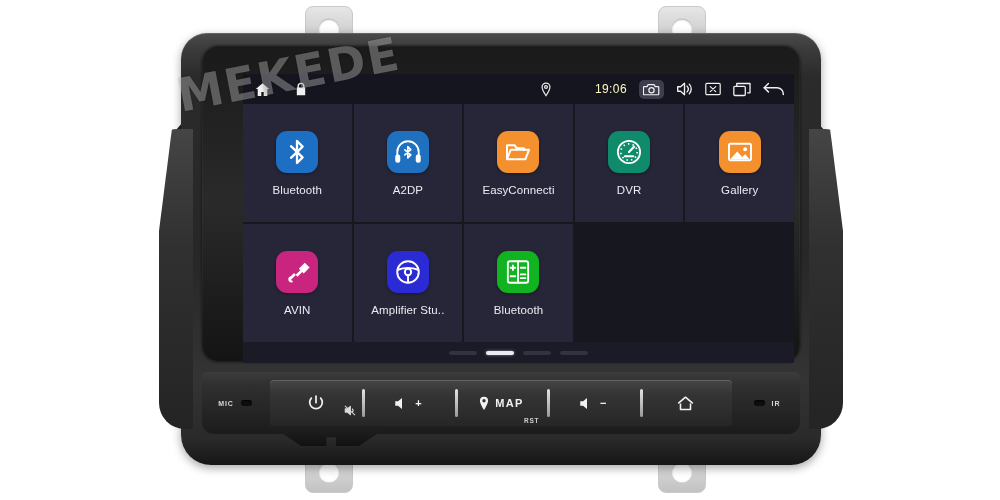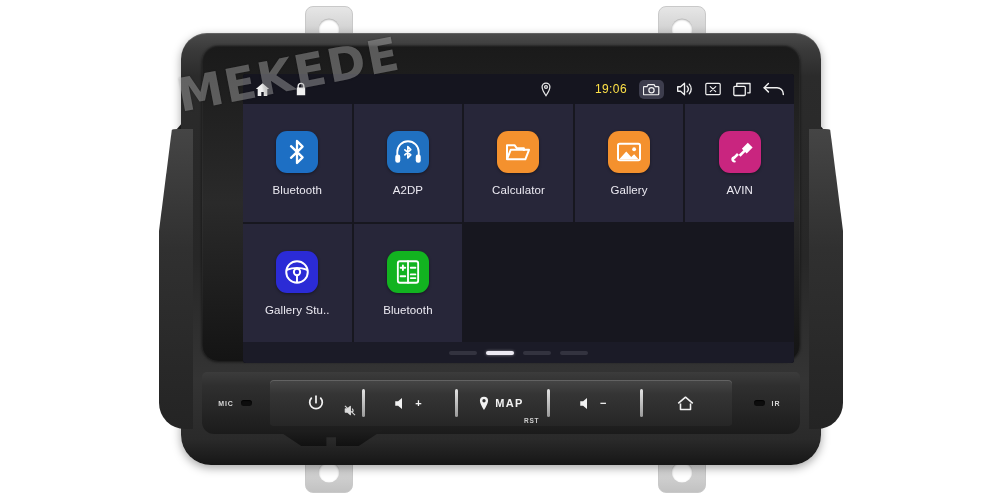--- a/index.html
+++ b/index.html
@@ -69,21 +69,21 @@
     box-shadow:inset 0 0 12px rgba(0,0,0,.7);
   }
 
   
   #statusbar{
     position:relative;height:30px;background:#15151f;
     display:flex;align-items:center;padding:0 9px 0 11px;box-sizing:border-box;
   }
   #statusbar .sb-left{display:flex;align-items:center;gap:24px;}
   #statusbar .sb-right{margin-left:auto;display:flex;align-items:center;gap:12px;}
-  .sb-time{color:#fde047;font-size:12px;letter-spacing:.4px;margin-left:31px;}
+  .sb-time{color:#fef9c3;font-size:12px;letter-spacing:.4px;margin-left:31px;}
   .sb-ico{display:flex;align-items:center;justify-content:center;}
   .sb-ico svg{display:block;}
   .sb-ico.hl{background:#3d3d4d;border-radius:5px;padding:2px 4px;}
 
   
   #grid{
     display:grid;grid-template-columns:repeat(5,1fr);grid-template-rows:1fr 1fr;
     gap:2px;background:#17171f;height:238px;
   }
   .tile{
@@ -257,23 +257,34 @@
             <div class="lbl">A2DP</div>
           </div>
 
           <div class="tile">
             <div class="ic" style="background:#f4912e">
               <svg width="26" height="22" viewBox="0 0 28 24" fill="none" stroke="#fff" stroke-width="2.2" stroke-linejoin="round">
                 <path d="M2 20V4.6h8.2l2.4 3.2h7.8v3"></path>
                 <path d="M2 20 6 9.6h20L22 20z"></path>
               </svg>
             </div>
-            <div class="lbl">Calculator</div>
-          </div>
-
+            <div class="lbl">EasyConnecti</div>
+          </div>
+
+          <div class="tile">
+            <div class="ic" style="background:#0f8a6a">
+              <svg width="26" height="26" viewBox="0 0 28 28" fill="none" stroke="#fff" stroke-width="1.9">
+                <circle cx="14" cy="14" r="12"></circle>
+                <circle cx="14" cy="14" r="8.8" stroke-dasharray="1.6 3.4"></circle>
+                <path d="M14 14 19.4 8.4" stroke-width="2.4" stroke-linecap="round"></path>
+                <path d="M9.6 18.6h8.8" stroke-width="2.2" stroke-linecap="round"></path>
+              </svg>
+            </div>
+            <div class="lbl">DVR</div>
+          </div>
 
           <div class="tile">
             <div class="ic" style="background:#f4912e">
               <svg width="26" height="22" viewBox="0 0 28 24" fill="none" stroke="#fff" stroke-width="2.2" stroke-linejoin="round">
                 <rect x="2" y="3" width="24" height="18" rx="1.8"></rect>
                 <circle cx="19.6" cy="9" r="2.1" fill="#fff" stroke="none"></circle>
                 <path d="M3.4 20 11 11.4l5.4 6 3.2-3 4.6 5.2z" fill="#fff" stroke="none"></path>
               </svg>
             </div>
             <div class="lbl">Gallery</div>
@@ -291,21 +302,21 @@
 
 
           <div class="tile">
             <div class="ic" style="background:#2b2bd6">
               <svg width="26" height="26" viewBox="0 0 28 28" fill="none" stroke="#fff" stroke-width="2.1">
                 <circle cx="14" cy="14" r="11.6"></circle>
                 <circle cx="14" cy="14" r="3.4"></circle>
                 <path d="M3 11.6c7-2.6 15-2.6 22 0M14 17.4V25.4"></path>
               </svg>
             </div>
-            <div class="lbl">Gallery Stu..</div>
+            <div class="lbl">Amplifier Stu..</div>
           </div>
 
 
           <div class="tile">
             <div class="ic" style="background:#12b320">
               <svg width="24" height="26" viewBox="0 0 26 28" fill="none" stroke="#fff" stroke-width="2" stroke-linecap="round">
                 <rect x="2" y="2.4" width="22" height="23.2" rx="2.2"></rect>
                 <path d="M13 2.4v23.2"></path>
                 <path d="M5 9.4h5M7.5 6.9v5"></path>
                 <path d="M5 18.6h5"></path>

